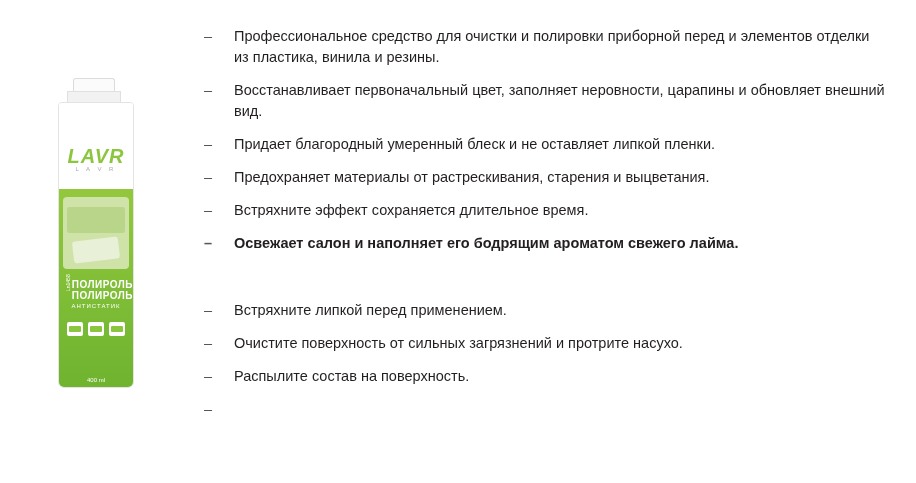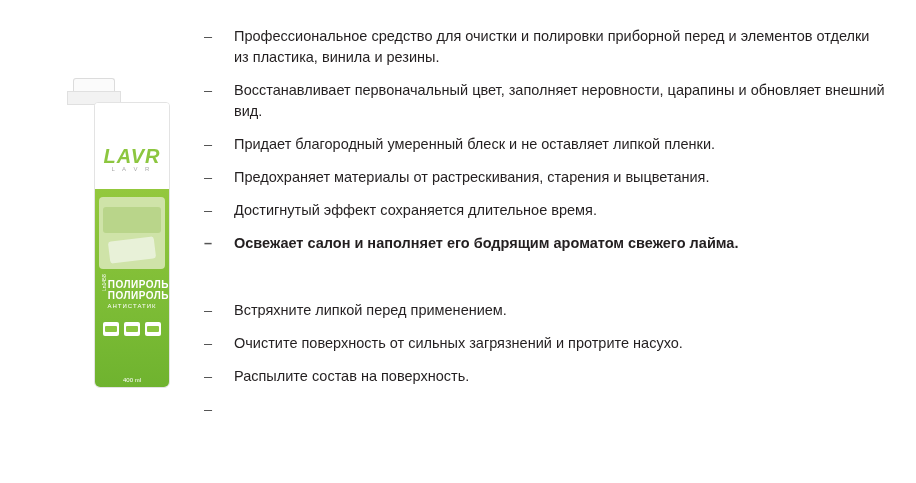--- a/index.html
+++ b/index.html
@@ -59,21 +59,20 @@
   .can-body {
     position: absolute;
     left: 3px;
     top: 24px;
     width: 74px;
     height: 284px;
     background: #ffffff;
     border: 1px solid #e3e3e3;
     border-radius: 4px 4px 6px 6px;
     overflow: hidden;
-    margin-left: 36px;
   }
   .can-top-white {
     position: absolute;
     left: 0; top: 0;
     width: 100%;
     height: 86px;
     background: #ffffff;
   }
   .brand {
     position: absolute;
@@ -279,21 +278,21 @@
       <li>
         <span class="dash">–</span>
         <span>Придает благородный умеренный блеск и не оставляет липкой пленки.</span>
       </li>
       <li>
         <span class="dash">–</span>
         <span>Предохраняет материалы от растрескивания, старения и выцветания.</span>
       </li>
       <li>
         <span class="dash">–</span>
-        <span>Достигнутый эффект сохраняется длительное время.</span>
+        <span>Встряхните эффект сохраняется длительное время.</span>
       </li>
       <li class="bold">
         <span class="dash">–</span>
         <span>Освежает салон и наполняет его бодрящим ароматом свежего лайма.</span>
       </li>
     </ul>
 
     <div class="gap"></div>
 
     <ul class="bullets block-two">

